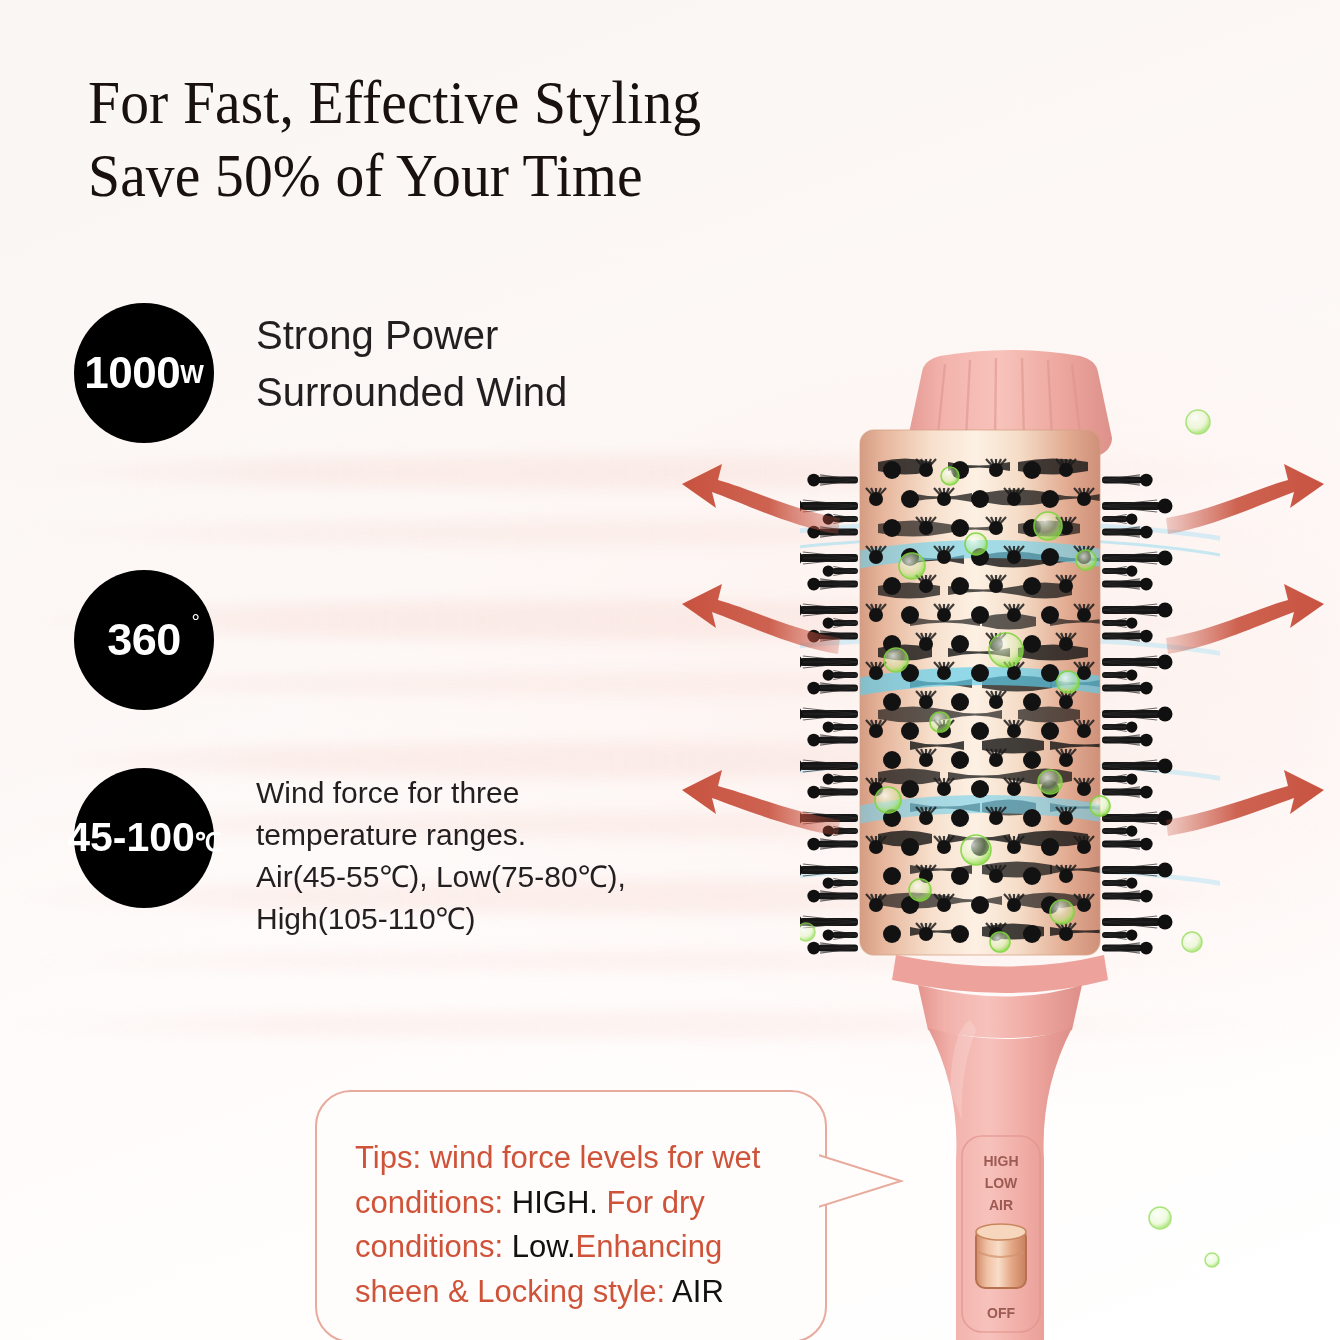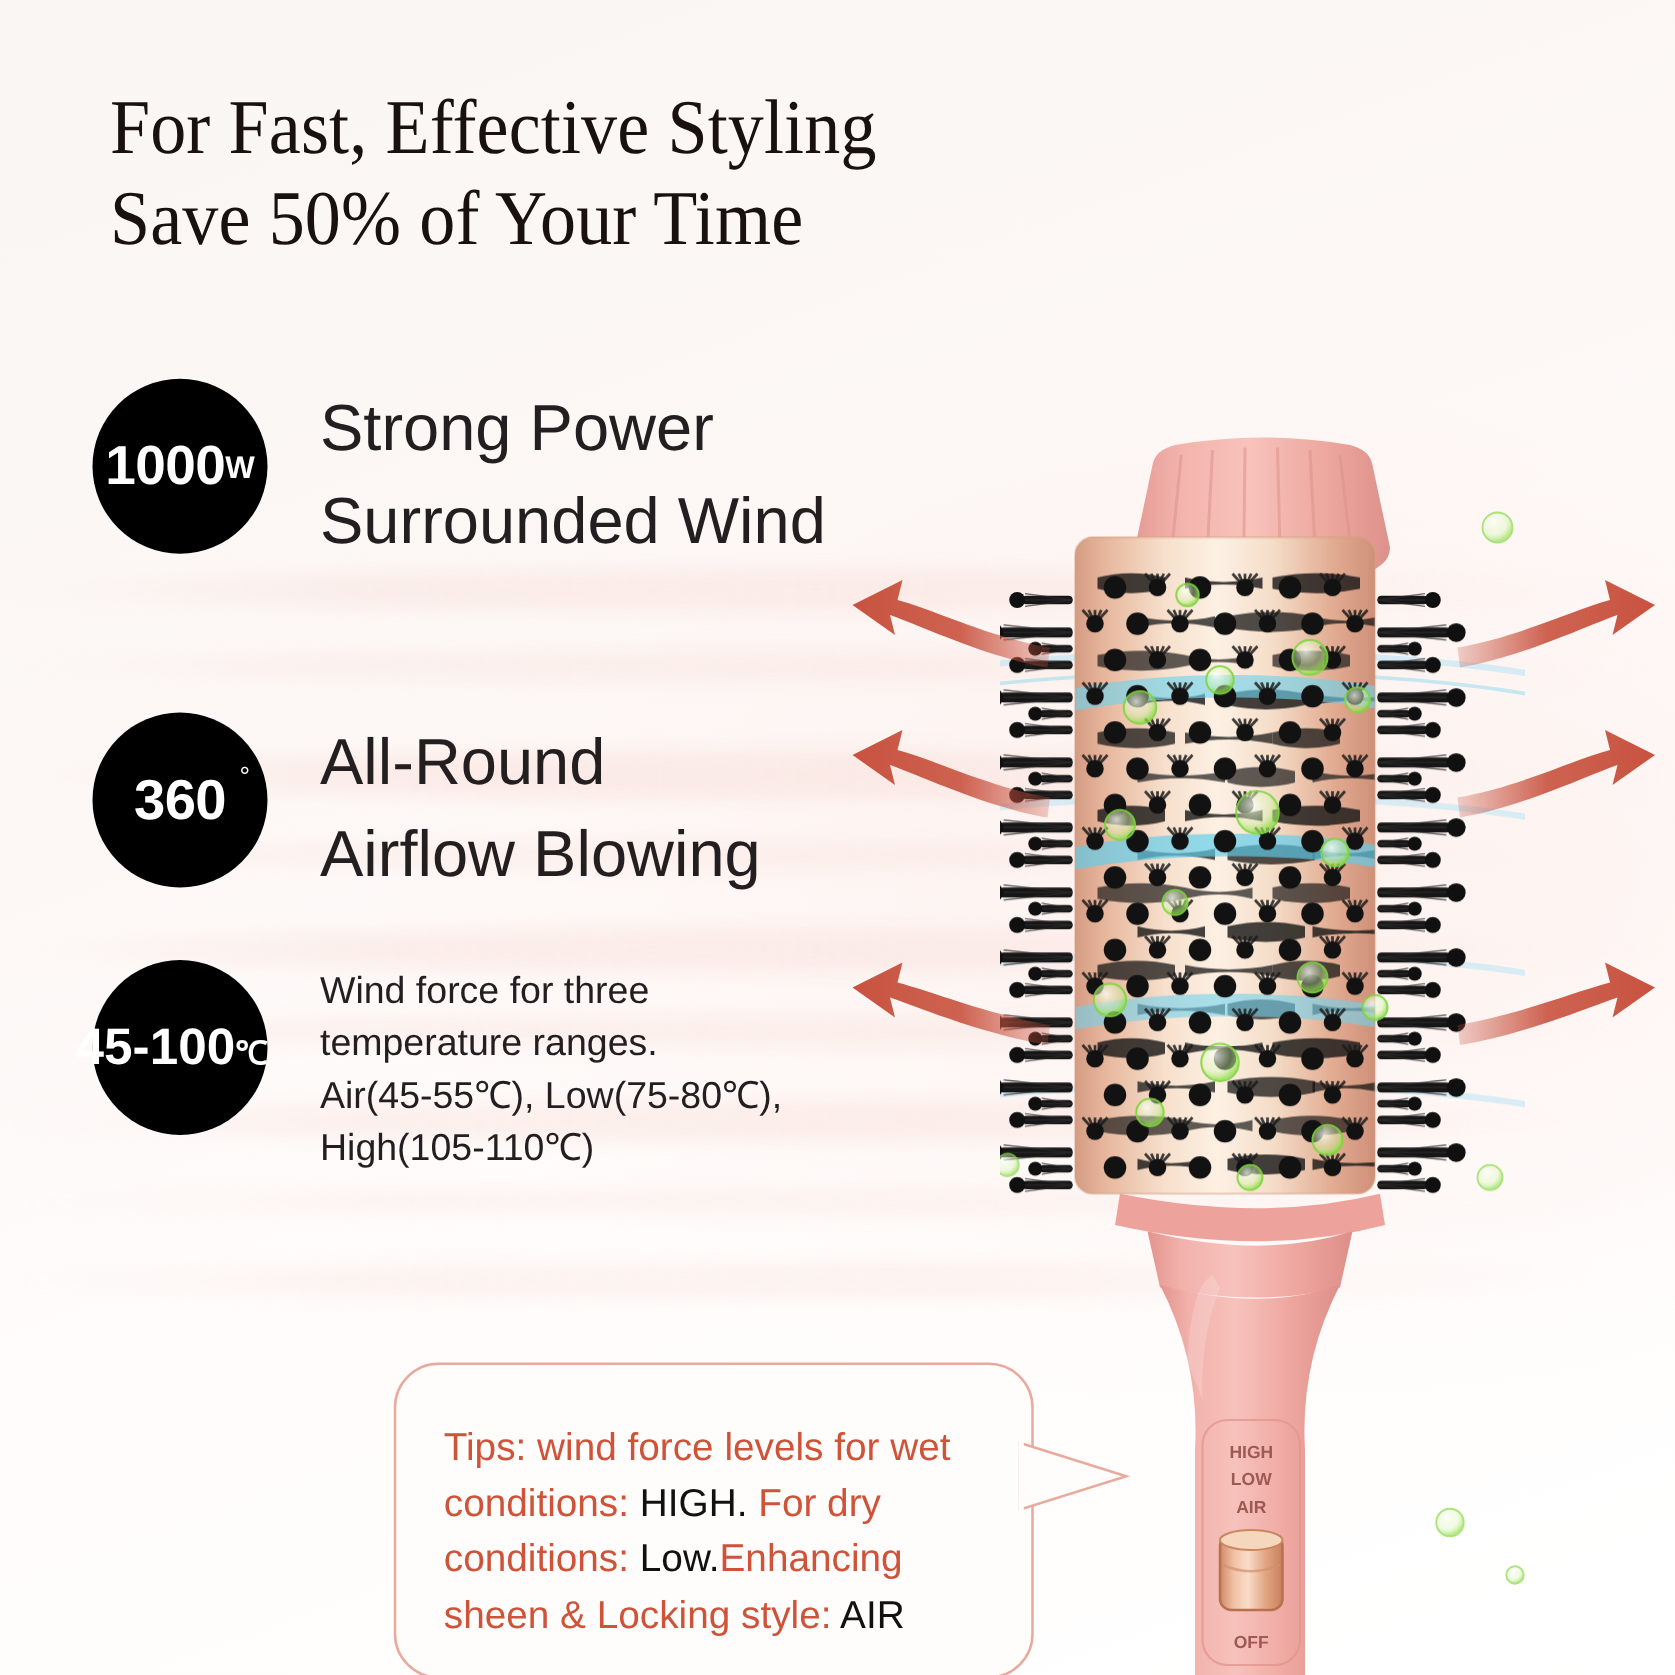--- a/index.html
+++ b/index.html
@@ -47,28 +47,28 @@
     align-items:center; justify-content:center;
     color:#fff;
   }
   .badge-main { font-size:44px; font-weight:bold; line-height:.98; letter-spacing:-.5px; }
   .badge-sub  { font-size:25px; font-weight:bold; line-height:1; margin-top:2px; }
   .badge-deg {
     position:absolute; font-size:21px; font-weight:normal; color:#fff;
   }
   .badge-2 .badge-main { font-size:45px; }
   .badge-2 .badge-deg { right:14px; top:40px; }
-  .badge-3 { overflow:visible;justify-content:flex-end; }
+  .badge-3 { overflow:visible; }
   .badge-3 .l1 { font-size:41px; font-weight:bold; line-height:1.02; }
   .badge-3 .l2 { font-size:41px; font-weight:bold; line-height:1.02; white-space:nowrap; }
   .badge-3 .l2 .unit { font-size:26px; font-weight:bold; }
 
   .feature-text {
     margin-left:42px;
-    font-size:52px; line-height:1.42;
+    font-size:40px; line-height:1.42;
     color:#231f20; white-space:pre-line; padding-top:4px;
   }
   .f3 .feature-text { font-size:30px; line-height:1.40; }
 
   
   .tips {
     position:absolute; left:315px; top:1046px;
     width:512px; padding:44px 34px 26px 38px;
     background:#fffdfc;
     border:2px solid #e8aa9c; border-radius:36px;
@@ -1223,22 +1223,20 @@
     </div>
     <div class="feature-text">Strong Power
 Surrounded Wind</div>
   </div>
 
   <div class="feature f2" style="left:74px; top:570px;">
     <div class="badge badge-2">
       <span class="badge-main">360</span>
       <span class="badge-deg">°</span>
     </div>
-    <div class="feature-text">All-Round
-Airflow Blowing</div>
   </div>
 
   <div class="feature f3" style="left:74px; top:768px;">
     <div class="badge badge-3">
       <span class="l1">45-</span>
       <span class="l2"><span>100</span><span class="unit">℃</span></span>
     </div>
     <div class="feature-text">Wind force for three
 temperature ranges.
 Air(45-55℃), Low(75-80℃),

